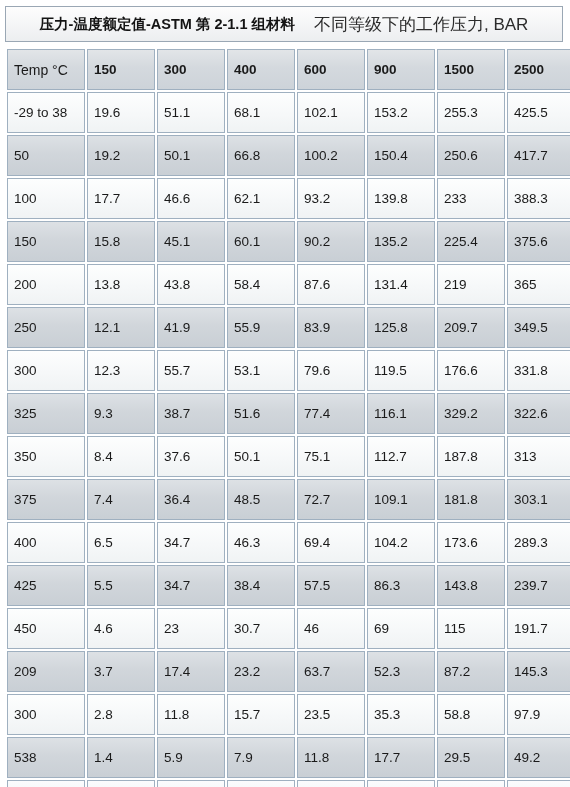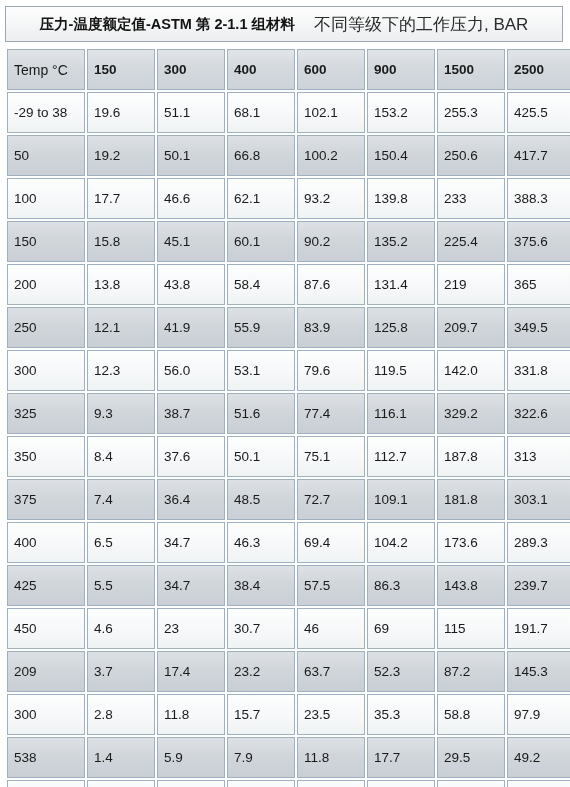--- a/index.html
+++ b/index.html
@@ -181,25 +181,25 @@
           <td>41.9</td>
           <td>55.9</td>
           <td>83.9</td>
           <td>125.8</td>
           <td>209.7</td>
           <td>349.5</td>
         </tr>
         <tr class="row-light">
           <td class="temp-cell">300</td>
           <td>12.3</td>
-          <td>56.0</td>
+          <td>55.7</td>
           <td>53.1</td>
           <td>79.6</td>
           <td>119.5</td>
-          <td>142.0</td>
+          <td>176.6</td>
           <td>331.8</td>
         </tr>
         <tr class="row-dark">
           <td class="temp-cell">325</td>
           <td>9.3</td>
           <td>38.7</td>
           <td>51.6</td>
           <td>77.4</td>
           <td>116.1</td>
           <td>329.2</td>

